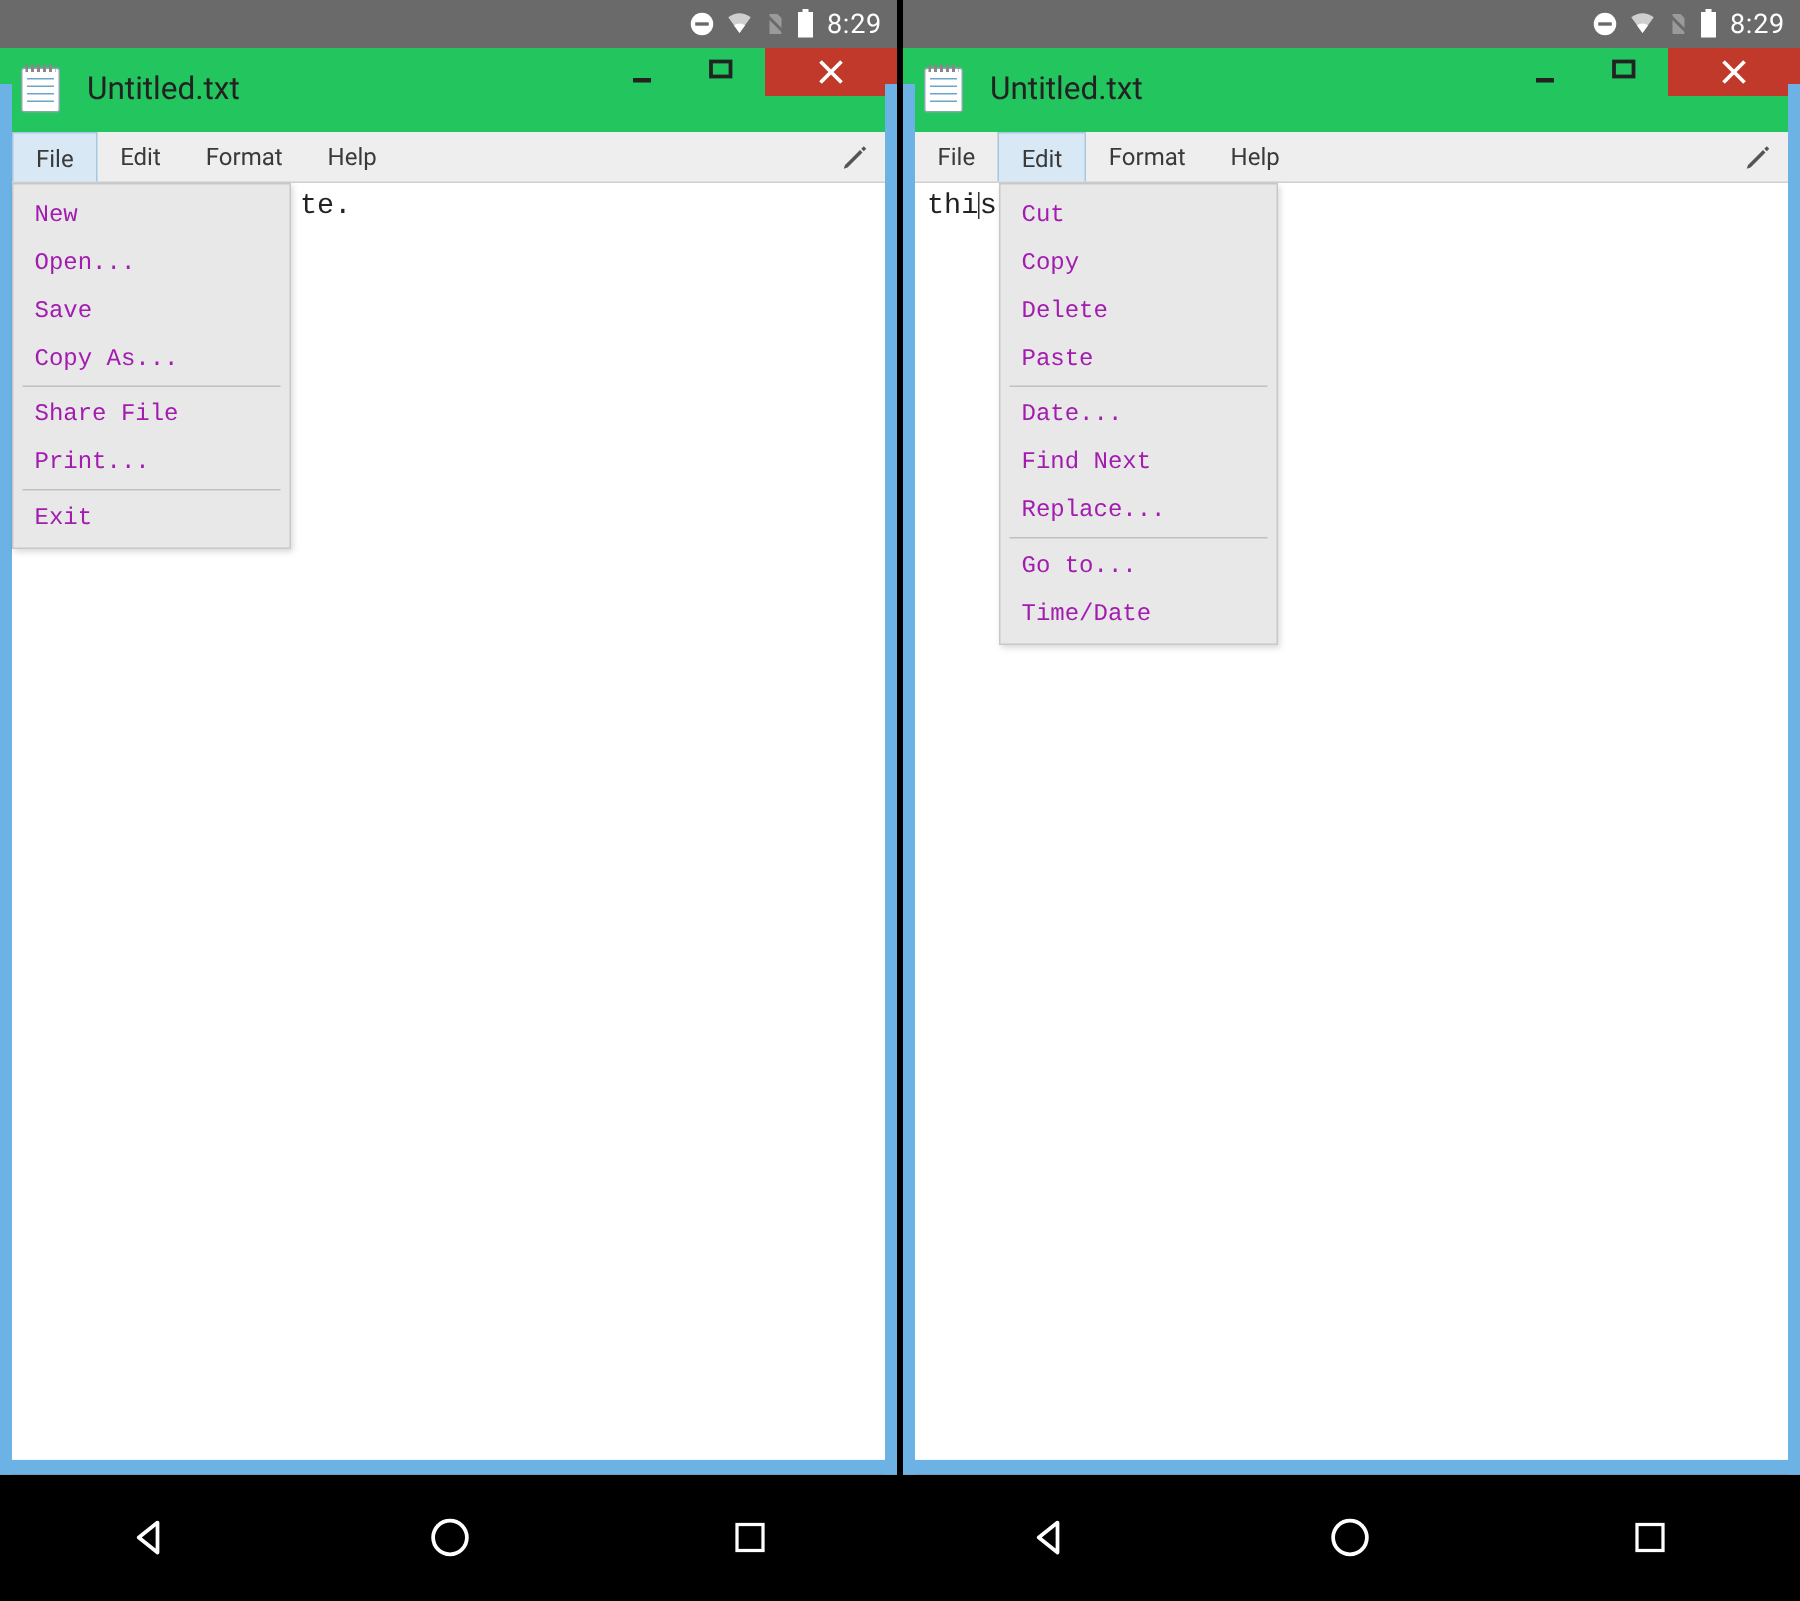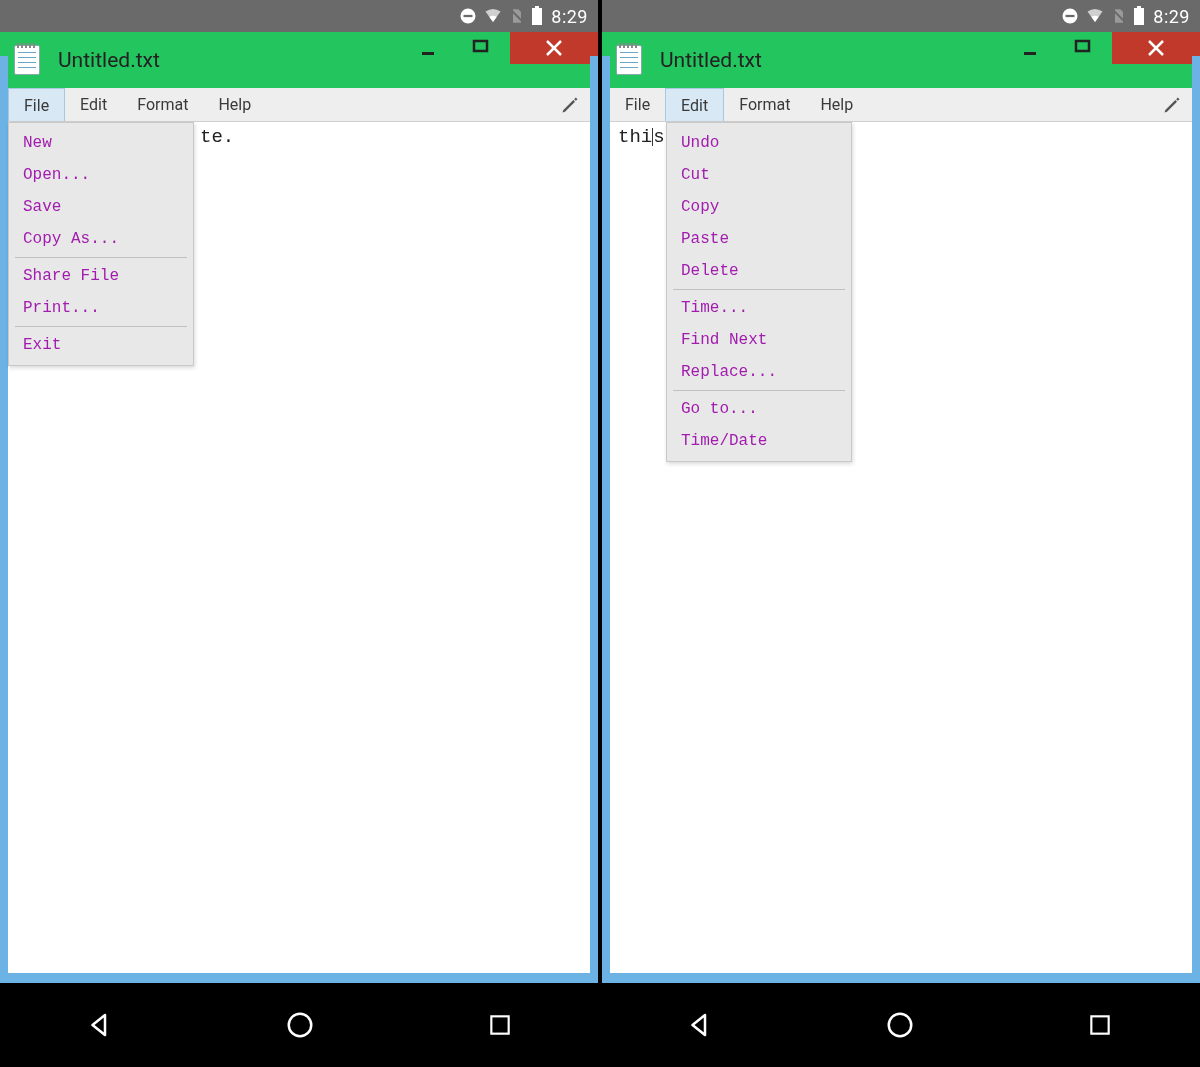--- a/index.html
+++ b/index.html
@@ -329,27 +329,26 @@
         <div class="menu-item">Help</div>
         <div class="pencil-btn">
           <svg width="20" height="20" viewBox="0 0 24 24">
               <path d="M3 21 l3-1 L18 8 l-2-2 L4 18 z M19 7 l2-2 -2-2 -2 2 z" fill="#555"></path>
             </svg>
         </div>
       </div>
       <div class="editor">
         <span class="editor-text"><span>thi</span><span class="cursor-line"></span><span>s</span></span>
         <div class="dropdown" style="top:0; left:56px;">
-          <div class="dropdown-item">Undo</div>
           <div class="dropdown-item">Cut</div>
           <div class="dropdown-item">Copy</div>
+          <div class="dropdown-item">Delete</div>
           <div class="dropdown-item">Paste</div>
-          <div class="dropdown-item">Delete</div>
           <div class="dropdown-sep"></div>
-          <div class="dropdown-item">Time...</div>
+          <div class="dropdown-item">Date...</div>
           <div class="dropdown-item">Find Next</div>
           <div class="dropdown-item">Replace...</div>
           <div class="dropdown-sep"></div>
           <div class="dropdown-item">Go to...</div>
           <div class="dropdown-item">Time/Date</div>
         </div>
       </div>
     </div>
     <div class="bottom-outline"></div>
   </div>

